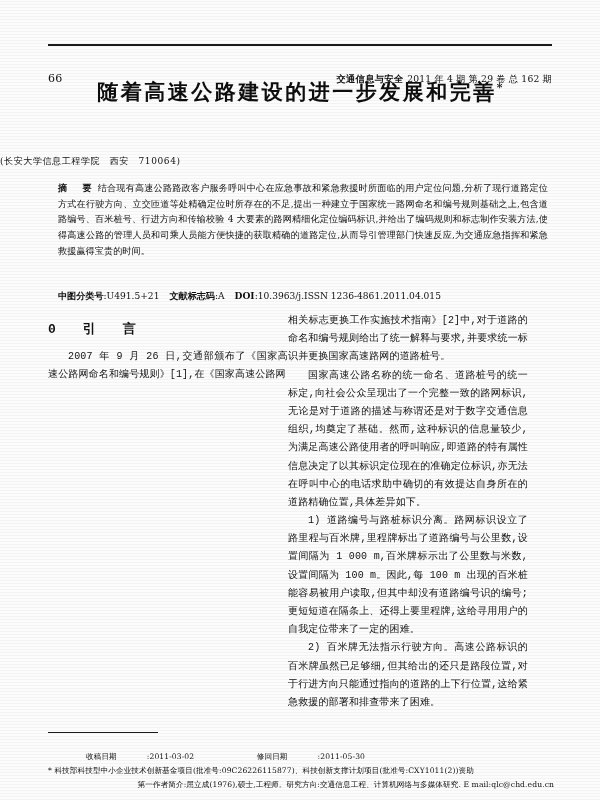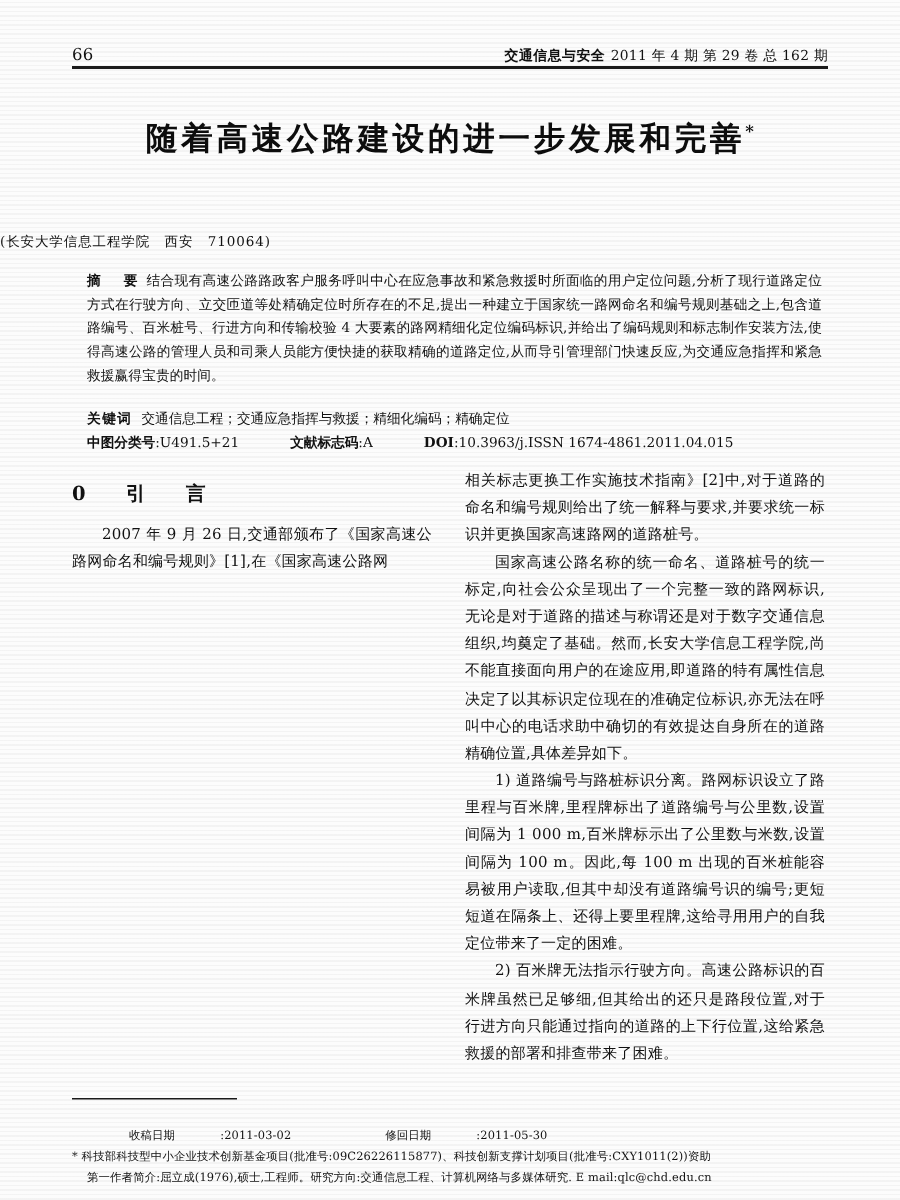--- a/index.html
+++ b/index.html
@@ -30,20 +30,21 @@
     display: flex;
     align-items: baseline;
     justify-content: space-between;
     font-size: 9.5px;
     letter-spacing: .2px;
   }
   .runhead .folio {
     font-family: "DejaVu Serif", serif;
     font-size: 11px;
     color: #111;
+    margin-top: 42px;
   }
   .runhead .journal {
     font-size: 9.2px;
     color: #111;
     font-weight: 600;
     letter-spacing: .4px;
   }
   .runhead .journal .iss {
     font-weight: 400;
     letter-spacing: .2px;
@@ -125,32 +126,32 @@
   .kw .lbl { font-weight: 700; letter-spacing: 1px; margin-right: 6px; }
   .clc {
     position: absolute;
     top: 288px;
     left: 58px;
     right: 47px;
     font-size: 9.1px;
     line-height: 1.7;
     color: #111;
     display: flex;
-    gap: 34px;
+    gap: 10px;
   }
   .clc .lbl { font-weight: 700; }
   
   .cols {
     position: absolute;
     top: 312px;
     left: 48px;
     right: 48px;
     bottom: 60px;
     display: flex;
-    gap: 22px;
+    font-family: Liberation Mono, monospace;
   }
   .col {
     width: 240px;
     font-size: 10px;
     line-height: 1.82;
     text-align: justify;
     color: #111;
     letter-spacing: .15px;
   }
   .sec-head {
@@ -179,21 +180,21 @@
     right: 46px;
     bottom: 8px;
     font-size: 7.6px;
     line-height: 1.85;
     color: #111;
     letter-spacing: .1px;
   }
   .footnote .dates { padding-left: 38px; }
   .footnote .dates span { margin-right: 30px; }
   .footnote .fund { text-indent: 0; }
-  .footnote .bio { padding-left: 10px; }
+  .footnote .bio { padding-left: 10px; text-align: right; }
   .scan-grain {
     position: absolute;
     inset: 0;
     pointer-events: none;
     opacity: .035;
     background:
       repeating-linear-gradient(0deg, #000 0 1px, transparent 1px 3px);
   }
 </style>
 </head>
@@ -214,44 +215,41 @@
     <span>随着高速公路建设的进一步发展和完善</span><span class="star">*</span>
   </div>
 
 
   <div class="affil">(长安大学信息工程学院　西安　710064)</div>
 
   <div class="abstract">
     <span class="lbl">摘　要</span><span>结合现有高速公路路政客户服务呼叫中心在应急事故和紧急救援时所面临的用户定位问题,分析了现行道路定位方式在行驶方向、立交匝道等处精确定位时所存在的不足,提出一种建立于国家统一路网命名和编号规则基础之上,包含道路编号、百米桩号、行进方向和传输校验 4 大要素的路网精细化定位编码标识,并给出了编码规则和标志制作安装方法,使得高速公路的管理人员和司乘人员能方便快捷的获取精确的道路定位,从而导引管理部门快速反应,为交通应急指挥和紧急救援赢得宝贵的时间。</span>
   </div>
 
-  <div class="kw">
-    <span class="lbl">关键词</span><span>交通信息工程；交通应急指挥与救援；精细化编码；精确定位</span>
-  </div>
 
   <div class="clc">
     <div>
       <span class="lbl">中图分类号</span>:<span>U491.5+21</span>
     </div>
     <div>
       <span class="lbl">文献标志码</span>:<span>A</span>
     </div>
     <div>
-      <span class="lbl">DOI</span>:<span>10.3963/j.ISSN 1674-4861.2011.04.015</span>
+      <span class="lbl">DOI</span>:<span>10.3963/j.ISSN 1236-4861.2011.04.015</span>
     </div>
   </div>
 
   <div class="cols">
     <div class="col">
       <div class="sec-head">0　引　言</div>
       <p>2007 年 9 月 26 日,交通部颁布了《国家高速公路网命名和编号规则》[1],在《国家高速公路网</p>
     </div>
     <div class="col">
       <p class="noindent">相关标志更换工作实施技术指南》[2]中,对于道路的命名和编号规则给出了统一解释与要求,并要求统一标识并更换国家高速路网的道路桩号。</p>
-      <p>国家高速公路名称的统一命名、道路桩号的统一标定,向社会公众呈现出了一个完整一致的路网标识,无论是对于道路的描述与称谓还是对于数字交通信息组织,均奠定了基础。然而,长安大学信息工程学院,尚不能直接面向用户的在途应用,即道路的特有属性信息决定了以其标识定位现在的准确定位标识,亦无法在呼叫中心的电话求助中确切的有效提达自身所在的道路精确位置,具体差异如下。</p>
+      <p>国家高速公路名称的统一命名、道路桩号的统一标定,向社会公众呈现出了一个完整一致的路网标识,无论是对于道路的描述与称谓还是对于数字交通信息组织,均奠定了基础。然而,这种标识的信息量较少,为满足高速公路使用者的呼叫响应,即道路的特有属性信息决定了以其标识定位现在的准确定位标识,亦无法在呼叫中心的电话求助中确切的有效提达自身所在的道路精确位置,具体差异如下。</p>
       <p>1) 道路编号与路桩标识分离。路网标识设立了路里程与百米牌,里程牌标出了道路编号与公里数,设置间隔为 1 000 m,百米牌标示出了公里数与米数,设置间隔为 100 m。因此,每 100 m 出现的百米桩能容易被用户读取,但其中却没有道路编号识的编号;更短短道在隔条上、还得上要里程牌,这给寻用用户的自我定位带来了一定的困难。</p>
       <p>2) 百米牌无法指示行驶方向。高速公路标识的百米牌虽然已足够细,但其给出的还只是路段位置,对于行进方向只能通过指向的道路的上下行位置,这给紧急救援的部署和排查带来了困难。</p>
     </div>
   </div>
 
   <div class="foot-rule"></div>
   <div class="footnote">
     <div class="dates">
       <span><span>收稿日期</span>:<span>2011-03-02</span></span>
       <span><span>修回日期</span>:<span>2011-05-30</span></span>

